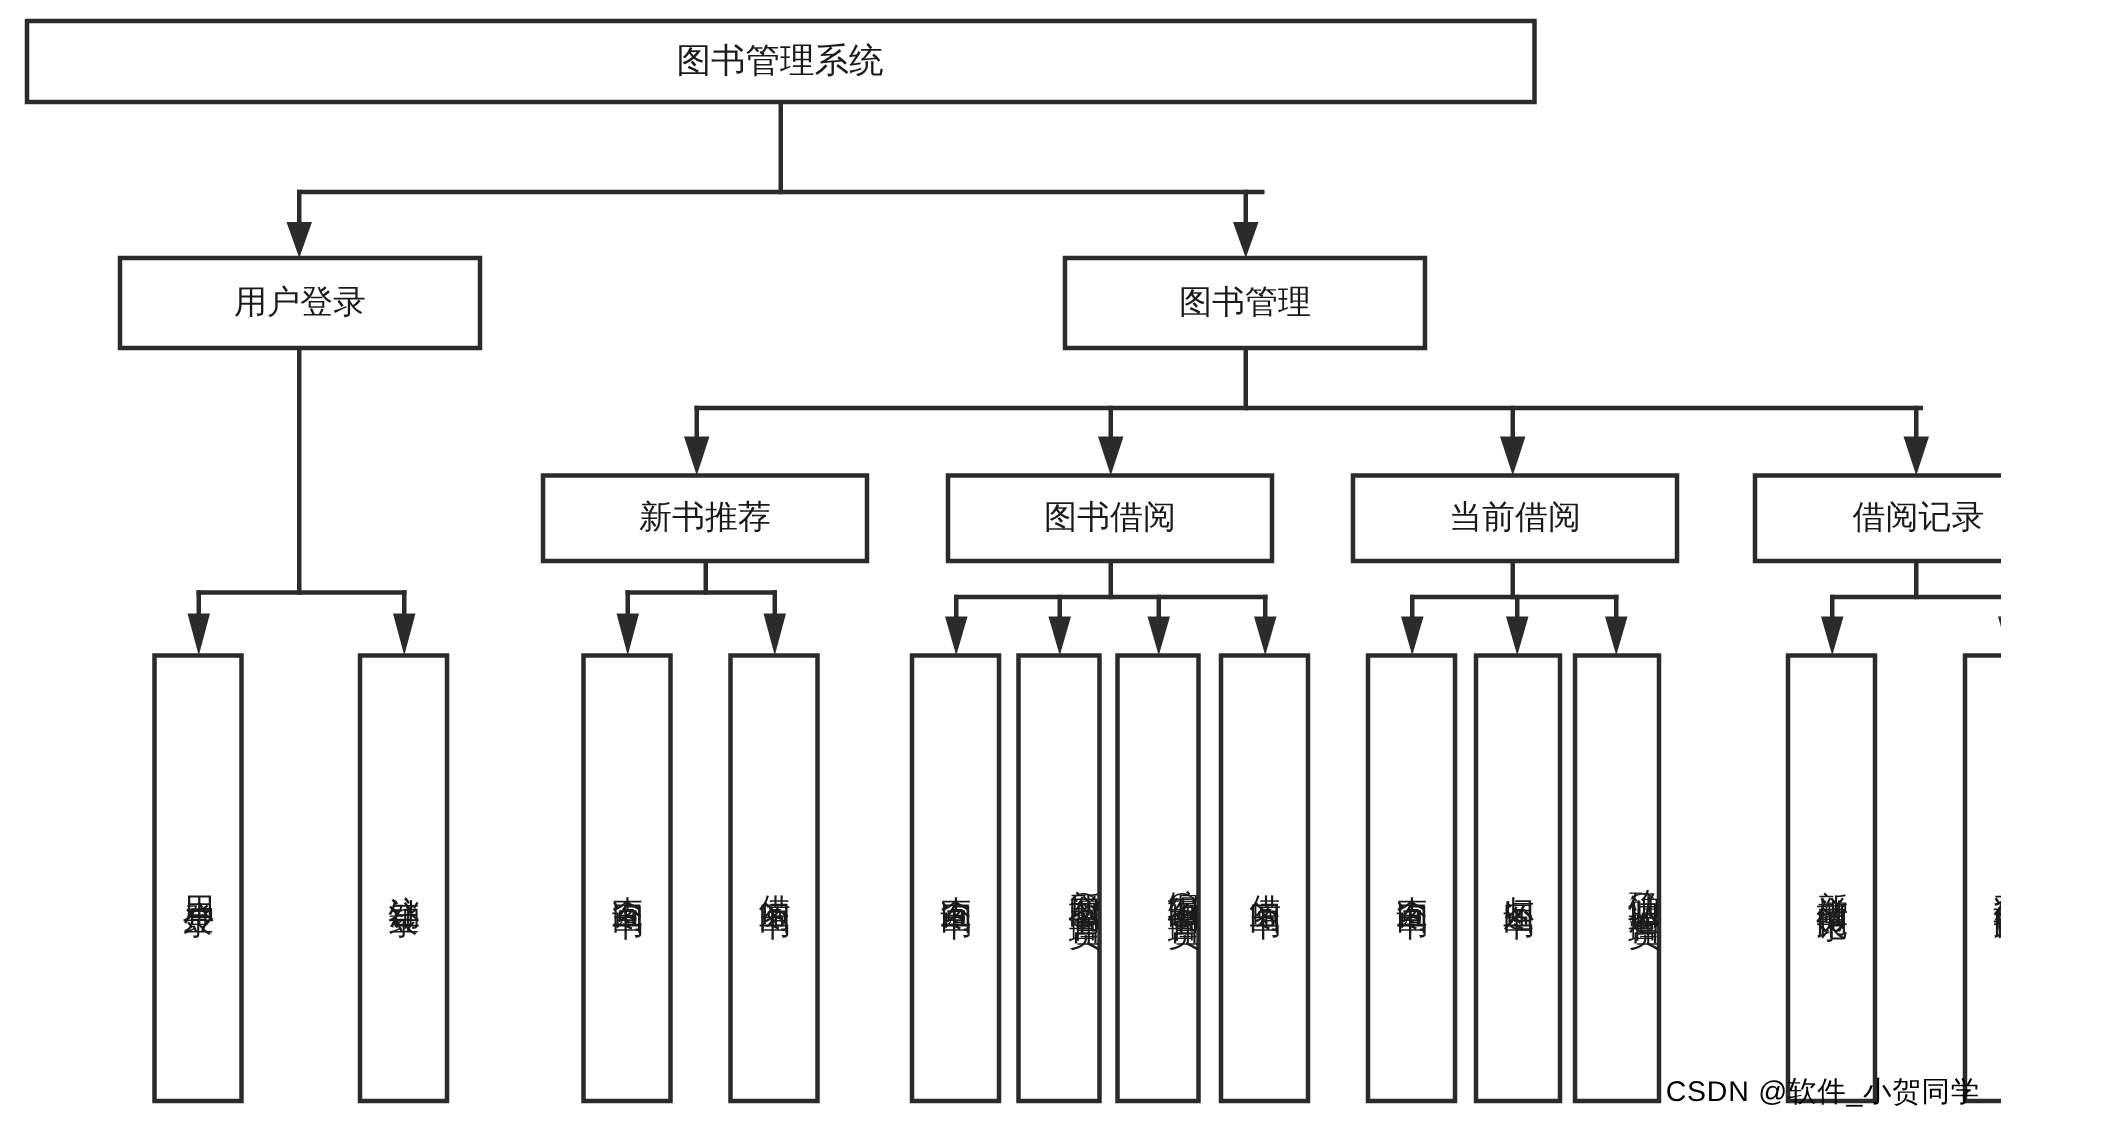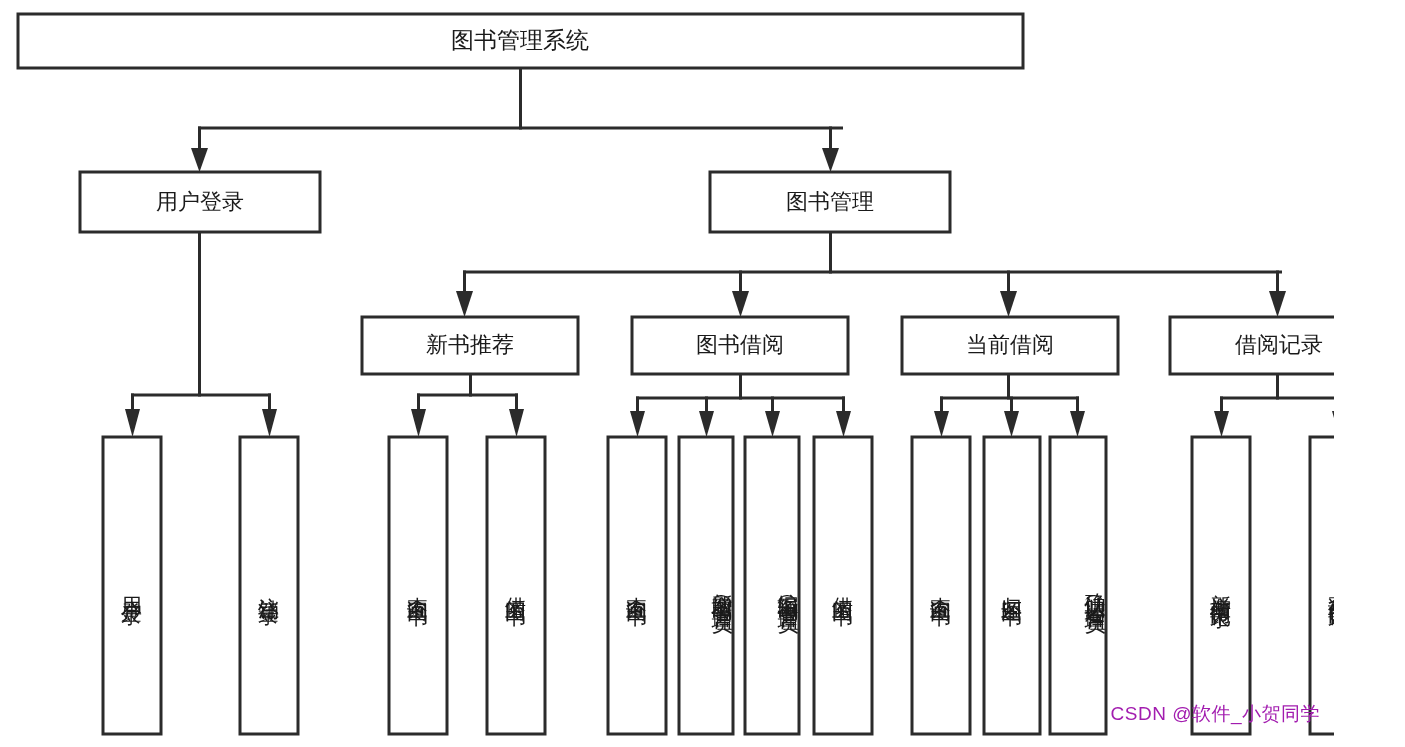--- a/index.html
+++ b/index.html
@@ -65,24 +65,24 @@
     font-size: 21px;
     line-height: 1.0;
     color: #1a1a1a;
     letter-spacing: 3px;
     white-space: nowrap;
     pointer-events: none;
   }
   .watermark {
     position: absolute;
     right: 14px;
-    bottom: 20px;
+    bottom: 6px;
     font-family: "Liberation Sans", "DejaVu Sans", sans-serif;
     font-size: 19px;
-    color: #a21caf;
+    color: #000000;
     letter-spacing: 0.5px;
     white-space: nowrap;
   }
 </style>
 </head>
 <body>
 
 <div id="diagram-root">
 
   <svg id="tree-svg" viewBox="0 0 1405 747">

